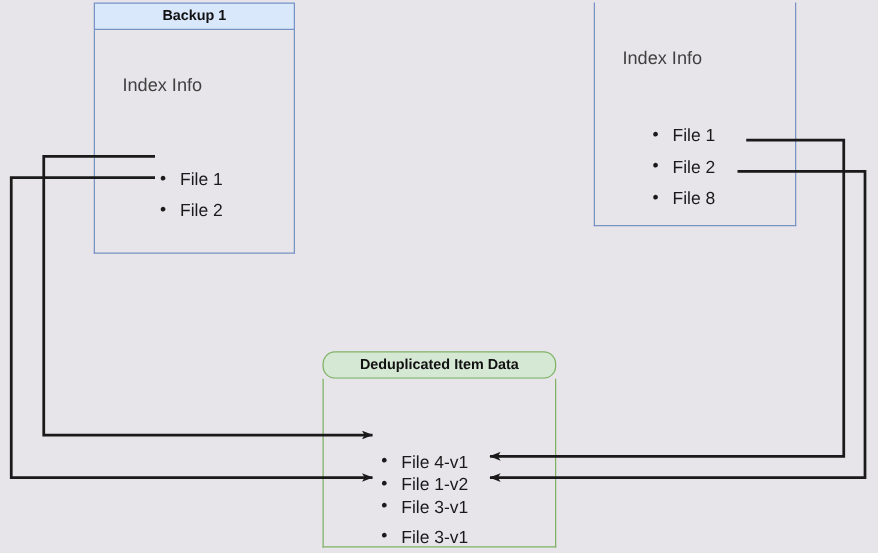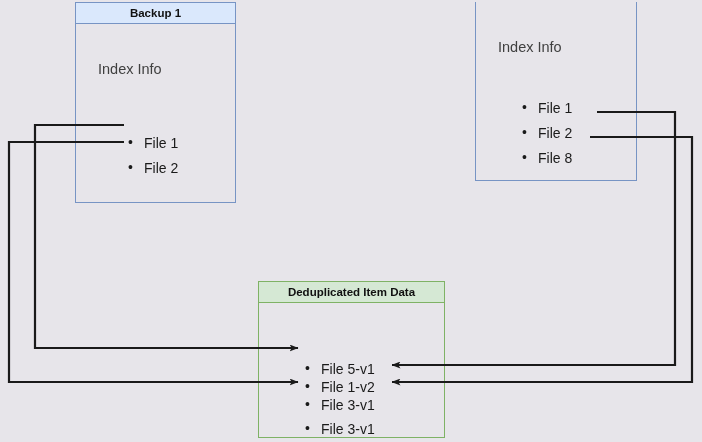--- a/index.html
+++ b/index.html
@@ -53,20 +53,21 @@
   .box-blue .box-header {
     background: #dae8fc;
     border-color: #7794c4;
   }
   .box-blue .box-body {
     border-color: #7794c4;
   }
   .box-green .box-header {
     background: #d5e8d4;
     border-color: #7fb265;
+    border-radius: 10px;
   }
   .box-green .box-body {
     border-color: #7fb265;
   }
   .index-label {
     position: absolute;
     font-size: 14.5px;
     color: #404040;
     white-space: nowrap;
   }
@@ -120,21 +121,21 @@
         <li style="margin-top:8px;">File 2</li>
         <li style="margin-top:8px;">File 8</li>
       </ul>
     </div>
   </div>
 
   <div class="box box-green" style="left:258px; top:281px; width:187px; height:157px;">
     <div class="box-header">Deduplicated Item Data</div>
     <div class="box-body" style="height:135px;">
       <ul class="file-list dedup-list" style="left:46px; top:58px;">
-        <li>File 5-v1</li>
+        <li>File 4-v1</li>
         <li style="margin-top:1px;">File 1-v2</li>
         <li style="margin-top:1px;">File 3-v1</li>
         <li style="margin-top:7px;">File 3-v1</li>
       </ul>
     </div>
   </div>
 
 </div>
 
 <svg id="connectors" viewBox="0 0 702 442">

